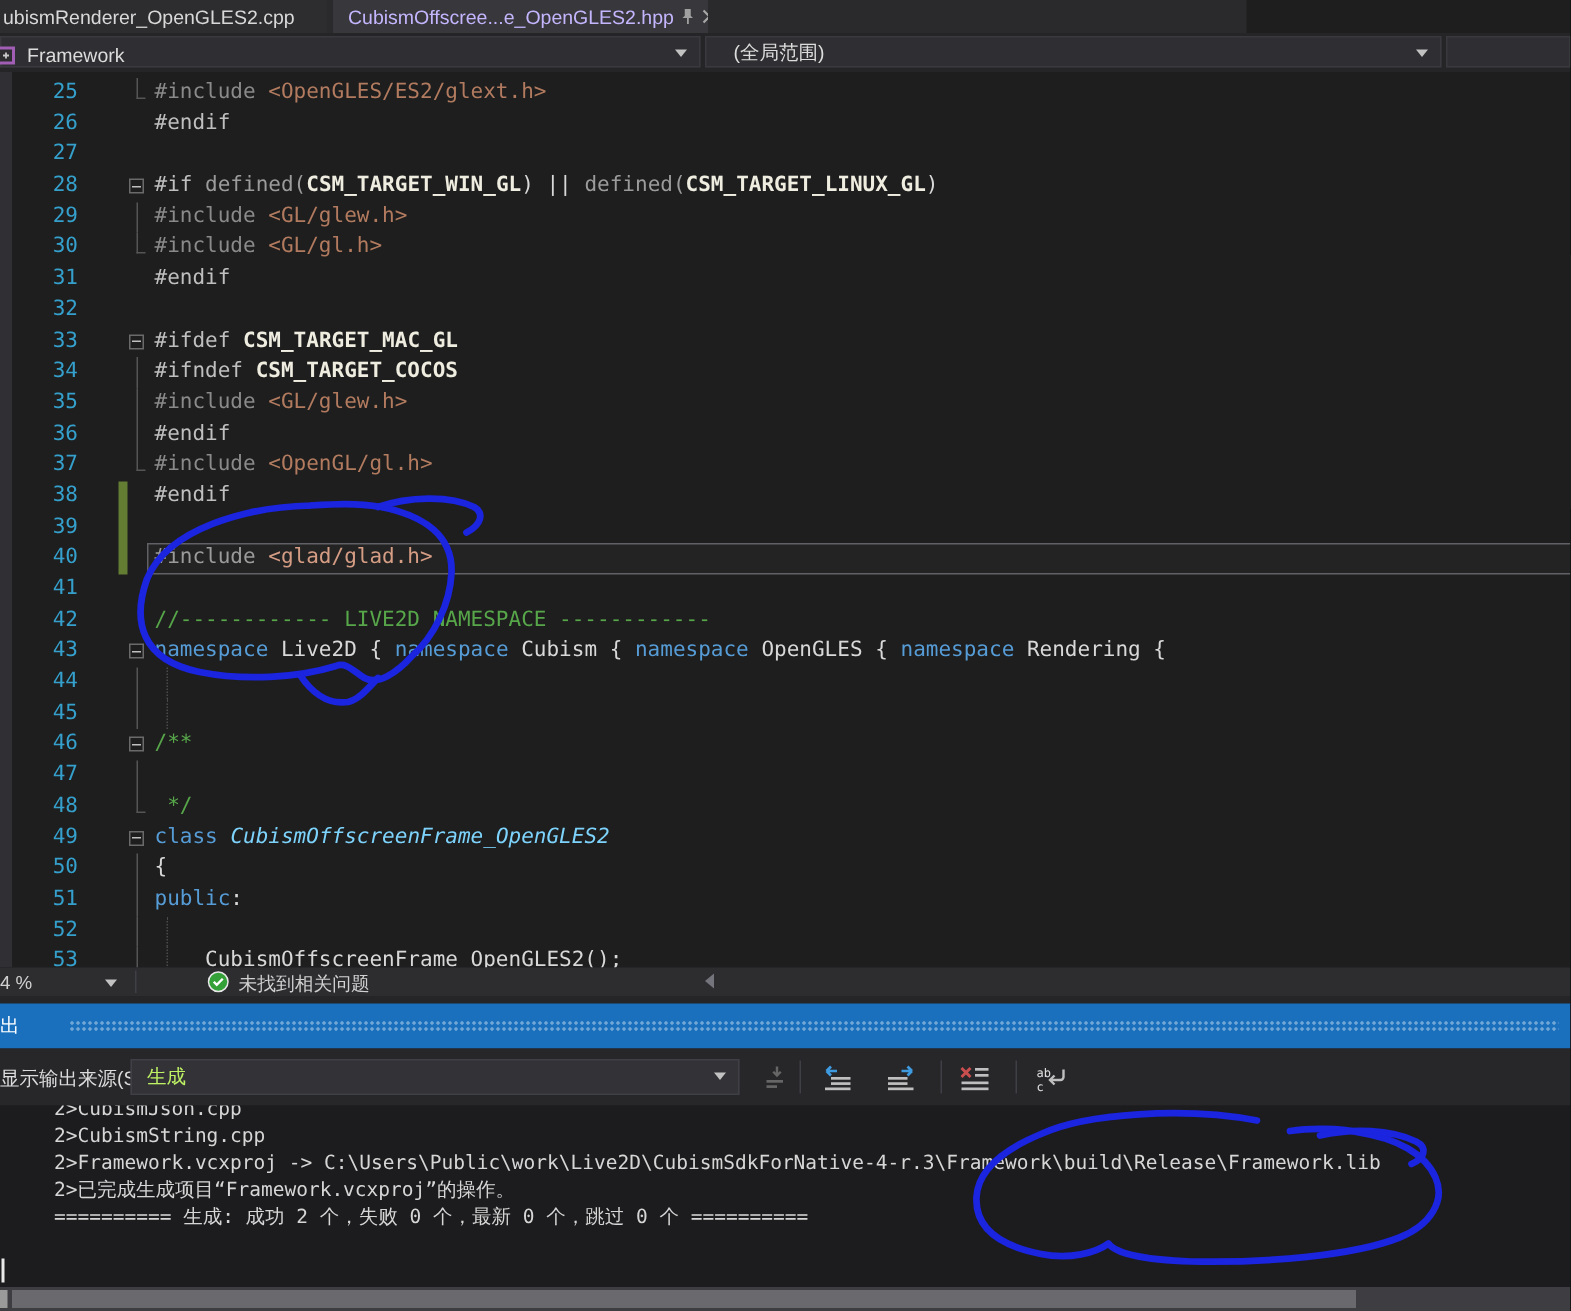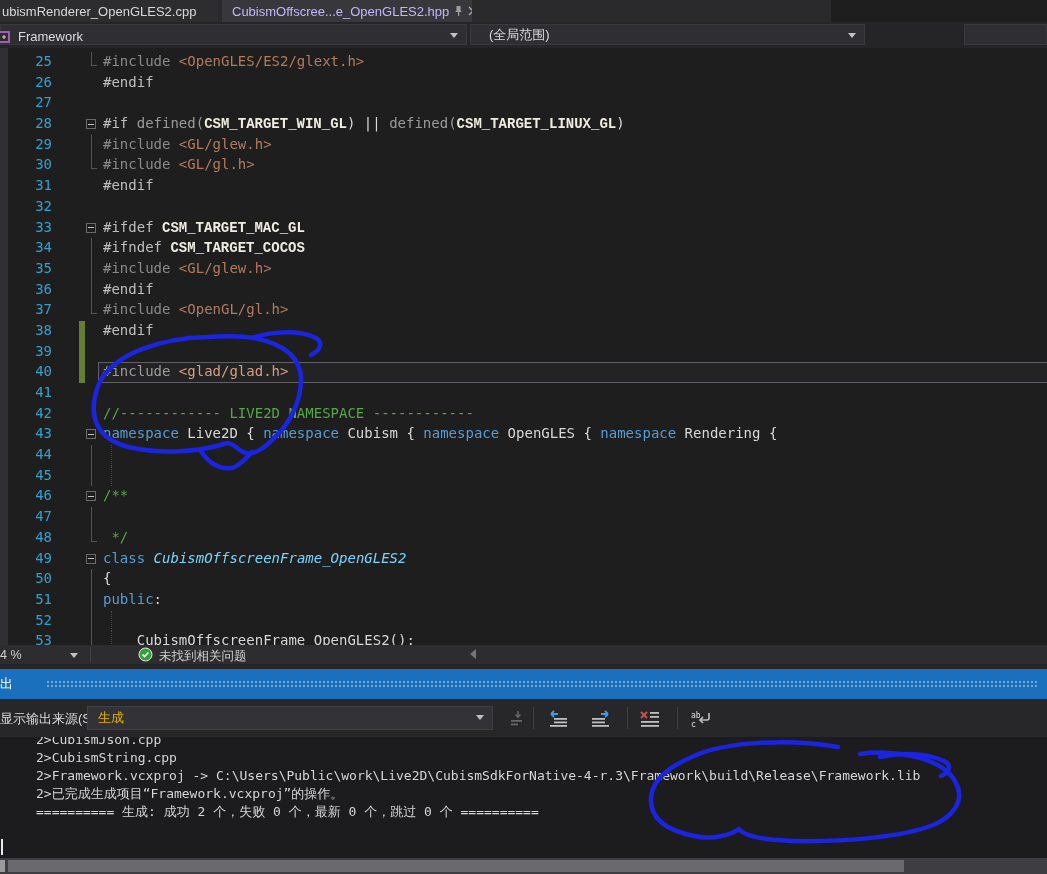--- a/index.html
+++ b/index.html
@@ -11,21 +11,21 @@
        font-size:13px;color:#D8D8D8;overflow:hidden;cursor:default;}
   .tab:nth-child(1){left:0;width:218px;background:#2D2D30;padding-left:2px;}
   .tab:nth-child(2){left:222px;width:250px;background:#38383C;color:#c4b5fd;padding-left:10px;}
   .tab .tab-label{white-space:nowrap;flex:1 1 auto;}
   .tab .ticon{flex:0 0 auto;margin-left:4px;display:flex;align-items:center;}
   
   #navbar{position:absolute;left:0;top:22px;width:1047px;height:26px;background:#252527;}
   .navbox{position:absolute;top:2px;height:21px;background:#2F2F33;border:1px solid #3A3A3E;
           box-sizing:border-box;display:flex;align-items:flex-end;font-size:13px;color:#DCDCDC;}
   #nav-project{left:0;width:467px;}
-  #nav-scope{left:470px;width:395px;padding-left:18px;}
+  #nav-scope{left:470px;width:491px;padding-left:18px;}
   #nav-extra{left:964px;width:83px;}
   .dd-arrow{position:absolute;right:8px;top:8px;width:0;height:0;border-left:4px solid transparent;
             border-right:4px solid transparent;border-top:5px solid #C2C2C2;}
   #nav-icon{margin-left:-4px;margin-right:6px;height:14px;display:flex;align-items:center;}
   
   #editor{position:absolute;left:0;top:48px;width:1047px;height:597px;overflow:hidden;
           background:#1E1E1E;font-family:"DejaVu Sans Mono",monospace;font-size:14px;}
   #bpmargin{position:absolute;left:0;top:0;width:8px;height:597px;background:#303034;}
   #code{position:absolute;left:0;top:4px;width:1047px;}
   .row{position:relative;height:20.7px;width:1047px;padding-left:46px;}
@@ -35,21 +35,21 @@
            border:1px solid #6A6A6A;background:#1E1E1E;z-index:2;}
   .foldbox:after{content:"";position:absolute;left:1px;top:3.5px;width:6px;height:1px;background:#C0C0C0;}
   .foldv{position:absolute;left:91px;top:0;width:1px;height:100%;background:#555;}
   .foldcorner{position:absolute;left:91px;top:0;width:6px;height:14px;box-sizing:border-box;
               border-left:1px solid #555;border-bottom:1px solid #555;}
   .guide{position:absolute;left:111px;top:0;height:100%;width:0;border-left:1px dotted #4A4A4A;}
   .codeline{position:absolute;left:103px;top:1px;white-space:pre;color:#D8D8D8;}
   .cur{position:absolute;left:98px;right:0;top:0;height:100%;box-sizing:border-box;
        border:1px solid #606066;border-right:none;background:rgba(60,60,60,.18);}
   .dir{color:#9B9B9B;} .dirD{color:#8A8A8A;} .ctl{color:#BFBFBF;}
-  .mac{color:#EFECE0;font-weight:bold;font-family:Liberation Mono, monospace;} .str{color:#D69D85;} .strD{color:#B27B5F;}
+  .mac{color:#EFECE0;font-weight:bold;} .str{color:#D69D85;} .strD{color:#B27B5F;}
   .kw{color:#569CD6;} .com{color:#57A64A;} .typ{color:#7dd3fc;font-style:italic;} .pln{color:#D8D8D8;}
   
   #statusrow{position:absolute;left:0;top:645px;width:1047px;height:19px;background:#2D2D30;
              font-size:12.5px;color:#D0D0D0;}
   #zoomctl{position:absolute;left:0;top:0;width:88px;height:19px;display:flex;align-items:center;overflow:hidden;}
   #zoomctl .ztext{margin-left:-7px;white-space:pre;}
   #zoomctl .dd-arrow{right:10px;top:8px;}
   #status-div{position:absolute;left:90px;top:2px;width:1px;height:15px;background:#3F3F46;}
   #health{position:absolute;left:138px;top:2px;display:flex;align-items:center;gap:6px;}
   #scroll-left{position:absolute;left:470px;top:4px;width:0;height:0;border-top:5px solid transparent;
@@ -60,21 +60,21 @@
               display:flex;align-items:center;overflow:hidden;}
   #paneltitle .ptext{color:#FFF;font-size:13px;margin-left:-13px;white-space:pre;}
   #grip{position:absolute;left:46px;right:8px;top:11px;height:8px;
         background-image:radial-gradient(rgba(255,255,255,.38) 1px, transparent 1.2px);
         background-size:4px 4px;}
   #paneltoolbar{position:absolute;left:0;top:699px;width:1047px;height:38px;background:#27272A;
                 font-size:13px;color:#DCDCDC;}
   #src-label{position:absolute;left:0;top:11px;white-space:pre;}
   #src-dd{position:absolute;left:87px;top:7px;width:406px;height:24px;background:#333337;
           border:1px solid #3F3F46;box-sizing:border-box;display:flex;align-items:center;
-          padding-left:10px;color:#eab308;}
+          padding-left:10px;color:#bef264;}
   .tbsep{position:absolute;top:8px;width:1px;height:22px;background:#3F3F46;}
   .tbtn{position:absolute;top:9px;width:26px;height:22px;display:flex;align-items:center;justify-content:center;}
   
   #outputarea{position:absolute;left:0;top:737px;width:1047px;height:121px;overflow:hidden;
               background:#1C1C1E;font-family:"DejaVu Sans Mono",monospace;font-size:13px;color:#D6D6D6;}
   #outlines{margin-top:-6px;padding-left:36px;}
   .oline{height:18.1px;line-height:18.1px;white-space:pre;}
   #caret{position:absolute;left:1px;top:102px;width:2px;height:16px;background:#E8E8E8;}
   
   #hscroll{position:absolute;left:0;top:858px;width:1047px;height:16px;background:#3E3E42;}

